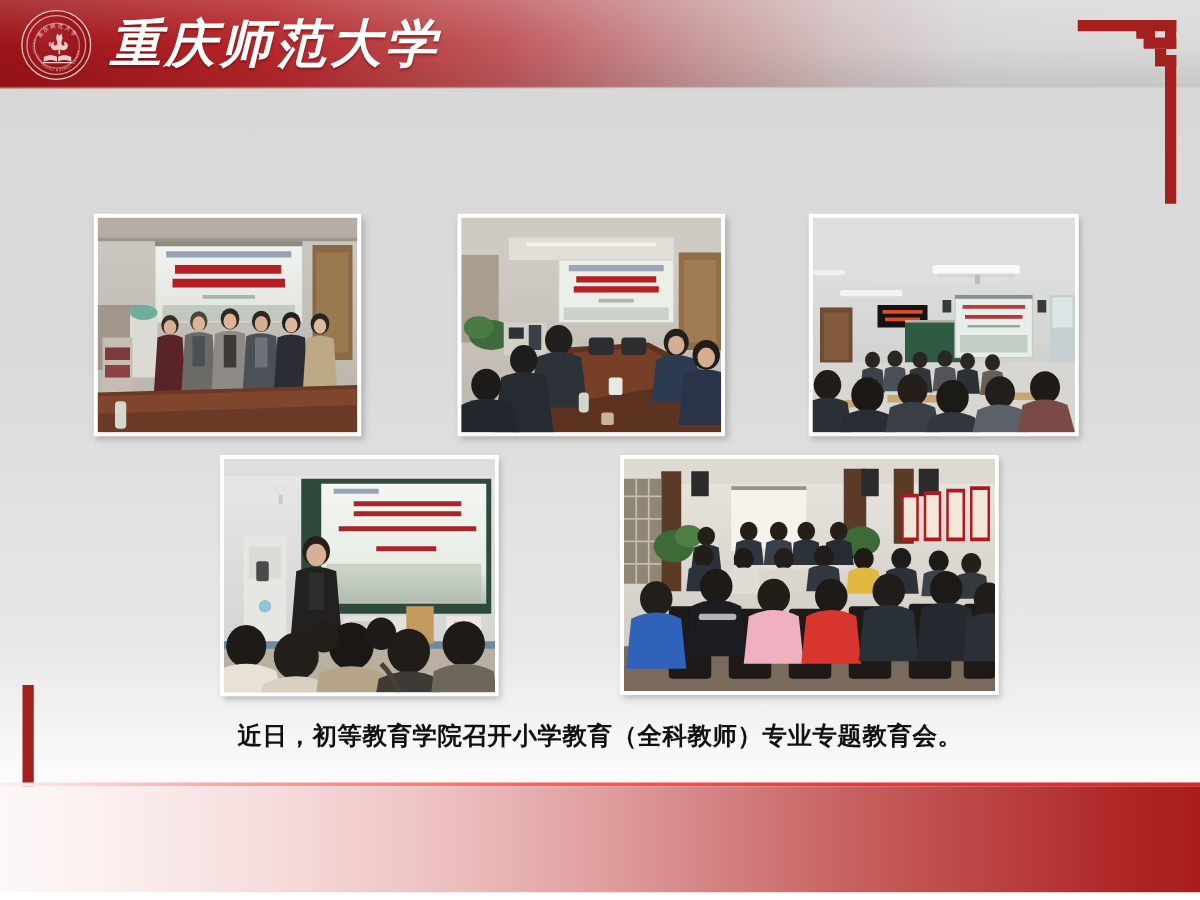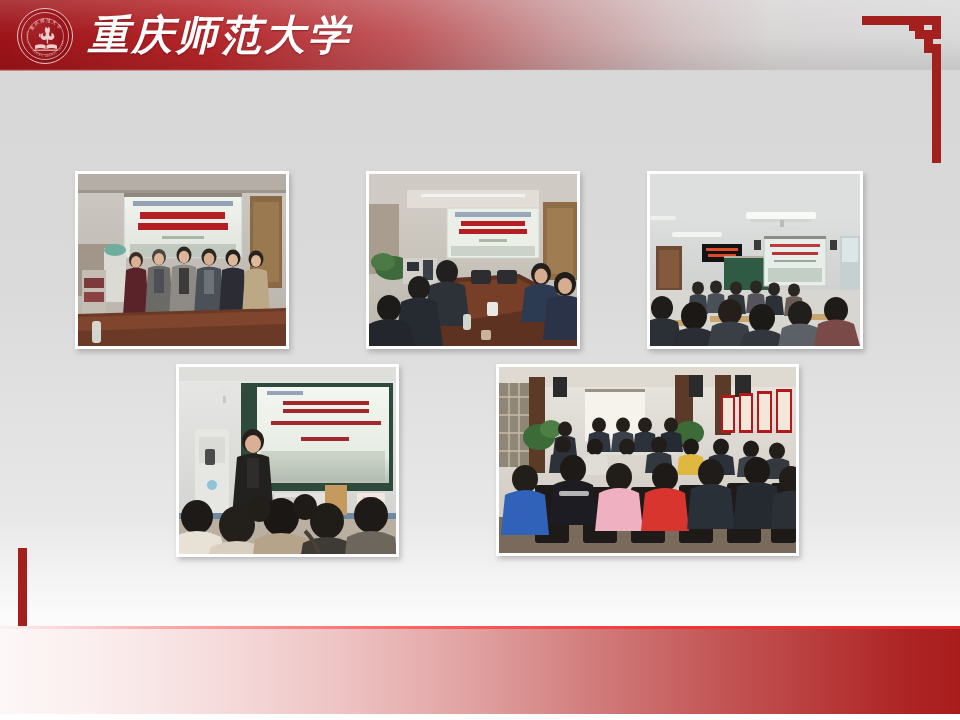--- a/index.html
+++ b/index.html
@@ -629,18 +629,19 @@
             <path d="M238 120 q20 -10 40 0 l4 42 h-48z" fill="#252a31"></path>
           <ellipse cx="292" cy="112" rx="12" ry="13" fill="#211d1a"></ellipse>
             <path d="M274 128 q18 -9 36 0 l2 34 h-40z" fill="#2b2f36"></path>
         </g>
 
         <rect x="60" y="124" width="30" height="5" rx="2" fill="#cfcfcf" opacity="0.85"></rect>
       </svg>
     </div>
   </div>
 
+  <div id="caption">近日，初等教育学院召开小学教育（全科教师）专业专题教育会。</div>
 
   <div id="bottom-line"></div>
   <div id="bottom-band"></div>
   <div id="bottom-edge"></div>
 
 </div>
 
 </body></html>

